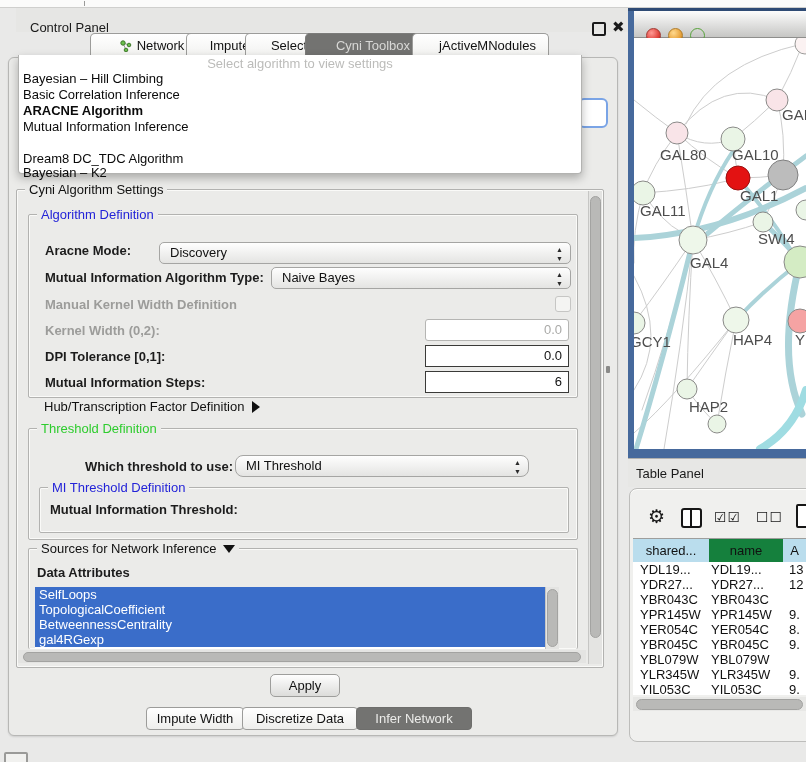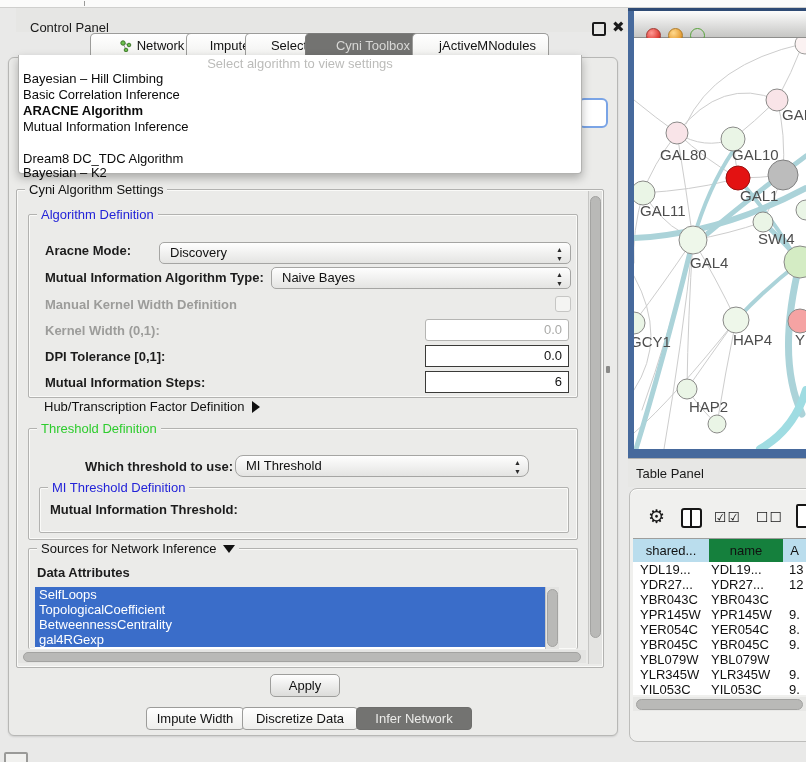--- a/index.html
+++ b/index.html
@@ -156,21 +156,21 @@
 
     <div class="abs lbl" style="left:16px;top:55px;">Mutual Information Algorithm Type:</div>
     <div class="abs combo" style="left:242px;top:52px;width:288px;">
       <span>Naive Bayes</span>
       <span class="arrows">▲<br>▼</span>
     </div>
 
     <div class="abs lbl dis" style="left:16px;top:82px;">Manual Kernel Width Definition</div>
     <div class="abs ckb" style="left:526px;top:81px;"></div>
 
-    <div class="abs lbl dis" style="left:16px;top:108px;">Kernel Width (0,1):</div>
+    <div class="abs lbl dis" style="left:16px;top:108px;">Kernel Width (0,2):</div>
     <div class="abs field soft" style="left:396px;top:104px;width:136px;">0.0</div>
 
     <div class="abs lbl" style="left:16px;top:134px;">DPI Tolerance [0,1]:</div>
     <div class="abs field" style="left:396px;top:130px;width:136px;">0.0</div>
 
     <div class="abs lbl" style="left:16px;top:160px;">Mutual Information Steps:</div>
     <div class="abs field" style="left:396px;top:156px;width:136px;">6</div>
   </div>
 
   <div class="abs" style="left:44px;top:399px;">

